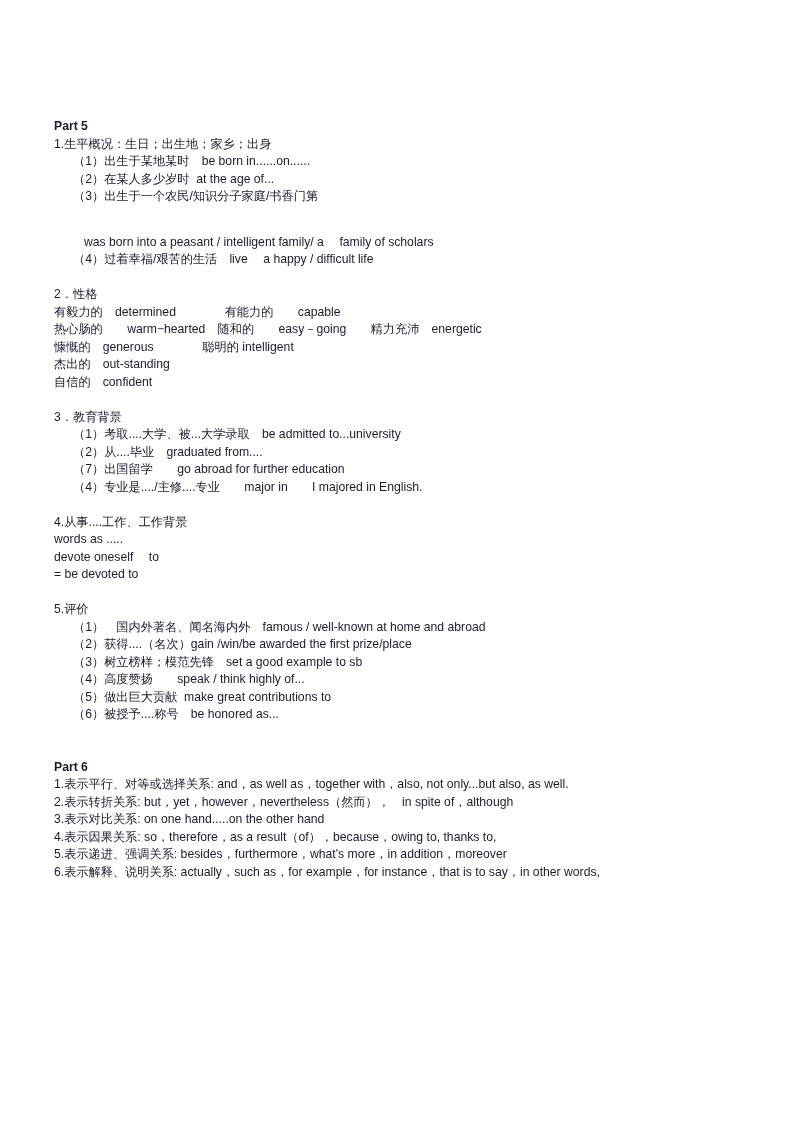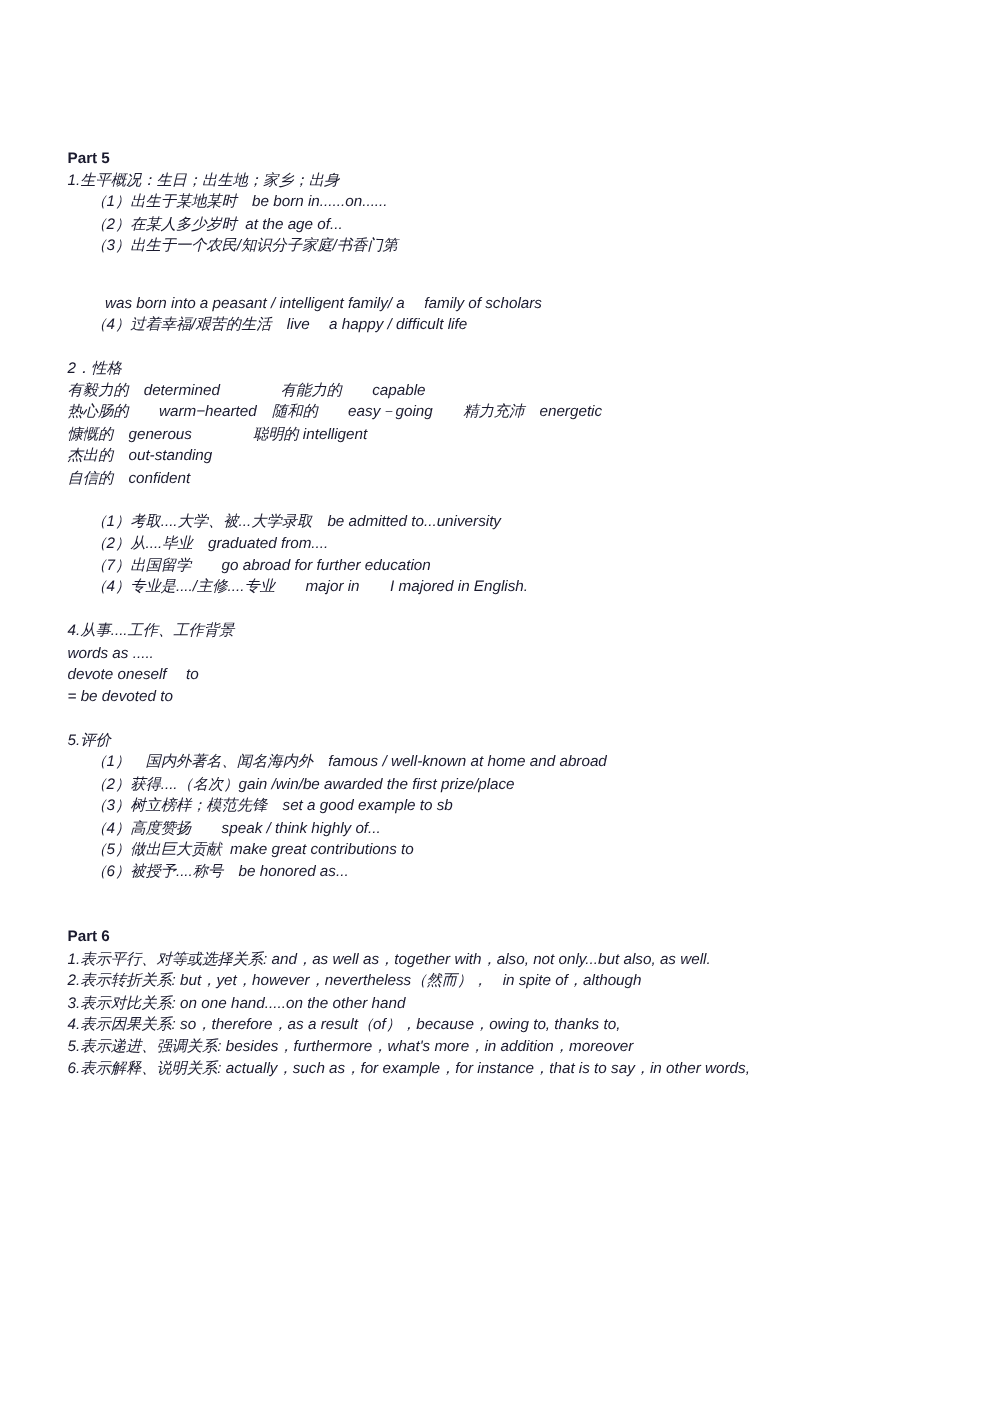--- a/index.html
+++ b/index.html
@@ -44,21 +44,20 @@
     margin-top: 28px;
   }
   .spacer {
     height: 17.5px;
     line-height: 17.5px;
     font-size: 12.2px;
   }
   .block {
     margin: 0;
     padding: 0;
-    font-style: italic;
   }
   .wrapline {
     font-size: 12.2px;
     line-height: 17.5px;
     white-space: normal;
     word-wrap: break-word;
     width: 562px;
   }
 </style>
 </head>
@@ -85,20 +84,21 @@
       <div class="line">有毅力的　determined　　　　有能力的　　capable</div>
       <div class="line">热心肠的　　warm−hearted　随和的　　easy－going　　精力充沛　energetic</div>
       <div class="line">慷慨的　generous　　　　聪明的 intelligent</div>
       <div class="line">杰出的　out-standing</div>
       <div class="line">自信的　confident</div>
     </div>
 
     <div class="spacer">&nbsp;</div>
 
     <div class="block">
+      <div class="line">3．教育背景</div>
       <div class="line indent-1">（1）考取....大学、被...大学录取　be admitted to...university</div>
       <div class="line indent-1">（2）从....毕业　graduated from....</div>
       <div class="line indent-1">（7）出国留学　　go abroad for further education</div>
       <div class="line indent-1">（4）专业是..../主修....专业　　major in　　I majored in English.</div>
     </div>
 
     <div class="spacer">&nbsp;</div>
 
     <div class="block">
       <div class="line">4.从事....工作、工作背景</div>

